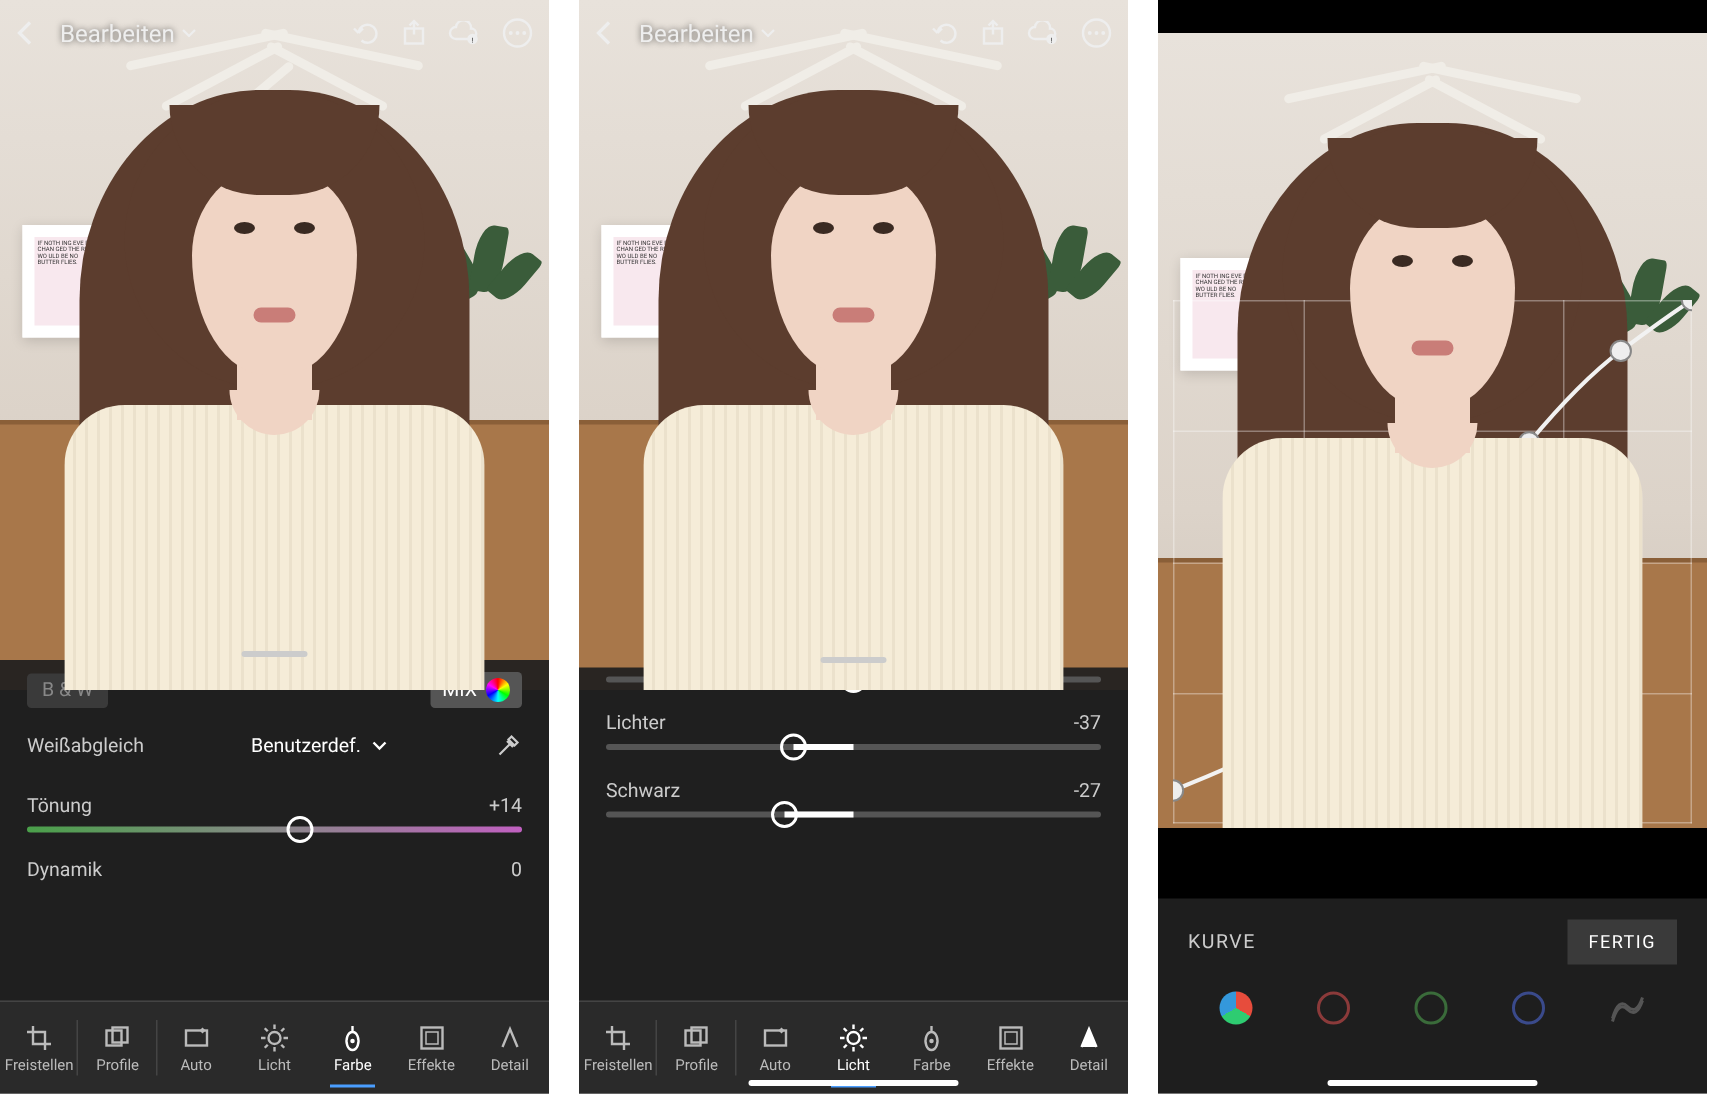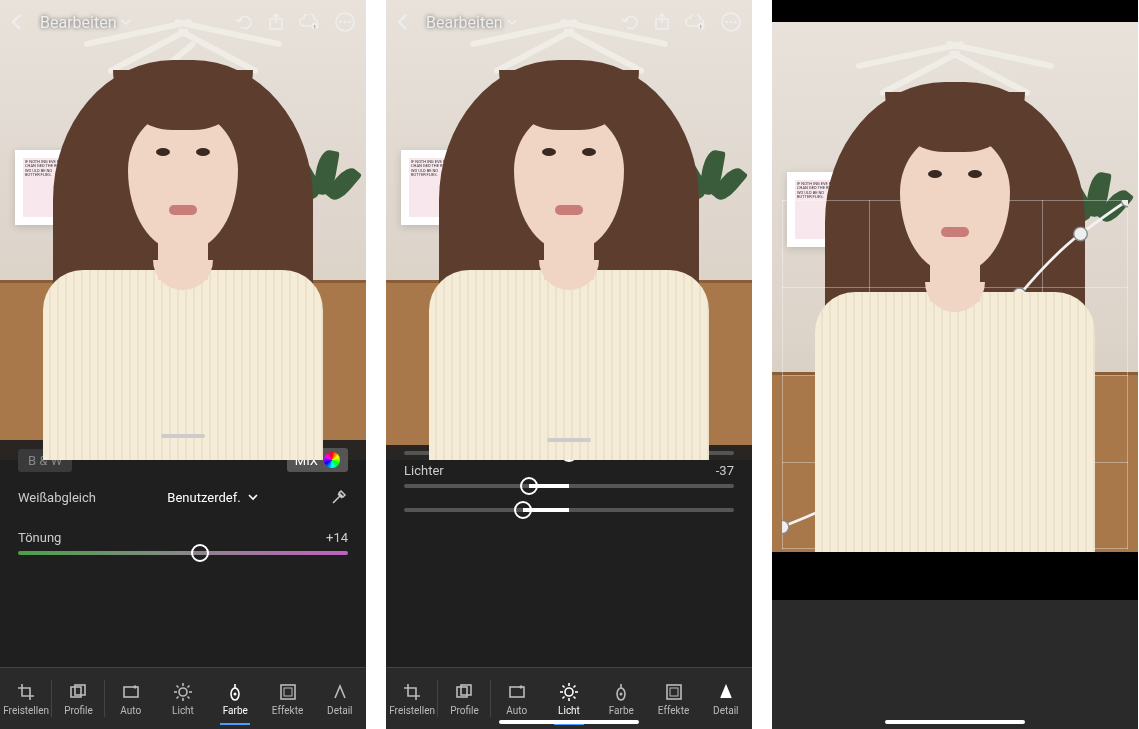--- a/index.html
+++ b/index.html
@@ -223,20 +223,26 @@
 
     <div class="slider-row" style="margin-top:10px;">
       <div class="slider-head">
           <span>Tönung</span>
           <span>+14</span>
         </div>
       <div class="slider-track tint">
           <div class="slider-thumb" style="left:55%"></div>
         </div>
     </div>
+    <div class="slider-row" style="margin-top:10px;">
+      <div class="slider-head">
+          <span>Dynamik</span>
+          <span>0</span>
+        </div>
+    </div>
 
     <div class="tabs">
       <div class="tab sep">
           <span class="tico">
             <svg width="18" height="18" viewBox="0 0 18 18">
               <path d="M5 1 V13 H17 M1 5 H13 V17" stroke="#bbb" stroke-width="1.6" fill="none"></path>
             </svg>
           </span>
           <span>Freistellen</span>
         </div>
@@ -382,31 +388,35 @@
   </div>
 
   <div class="handle-bar handle-bar2"></div>
 
   <div class="panel panel-2">
     <div class="slider-row">
       <div class="slider-track">
           <div class="slider-thumb" style="left:50%"></div>
         </div>
     </div>
-    <div class="slider-row" style="">
+    <div class="slider-row" style="margin-top:12px;">
       <div class="slider-head">
           <span>Lichter</span>
           <span>-37</span>
         </div>
       <div class="slider-track">
           <div class="slider-fill" style="left:38%;width:12%;"></div>
           <div class="slider-thumb" style="left:38%"></div>
         </div>
     </div>
     <div class="slider-row" style="margin-top:12px;">
+      <div class="slider-head">
+          <span>Schwarz</span>
+          <span>-27</span>
+        </div>
       <div class="slider-track">
           <div class="slider-fill" style="left:36%;width:14%;"></div>
           <div class="slider-thumb" style="left:36%"></div>
         </div>
     </div>
 
     <div class="tabs">
       <div class="tab sep">
           <span class="tico">
             <svg width="18" height="18" viewBox="0 0 18 18">
@@ -532,14 +542,32 @@
     <svg class="curve-svg" viewBox="0 0 255 255" preserveAspectRatio="none">
       <circle class="curve-pt" cx="0" cy="241" r="5"></circle>
       <circle class="curve-pt" cx="80" cy="205" r="5"></circle>
       <circle class="curve-pt" cx="128" cy="145" r="5"></circle>
       <circle class="curve-pt" cx="175" cy="70" r="5"></circle>
       <circle class="curve-pt" cx="220" cy="25" r="5"></circle>
       <circle class="curve-pt" cx="255" cy="0" r="5"></circle>
     </svg>
   </div>
 
+  <div class="bottom-kurve">
+    <div class="kurve-head">
+      <span>KURVE</span>
+      <span class="fertig">FERTIG</span>
+    </div>
+    <div class="channels">
+      <span class="ch ch-rgb"></span>
+      <span class="ch ch-r"></span>
+      <span class="ch ch-g"></span>
+      <span class="ch ch-b"></span>
+      <span class="ch-grey">
+          <svg width="24" height="22" viewBox="0 0 24 22">
+            <path d="M2 18 Q 6 4, 12 10 Q 18 16, 22 4" stroke="#555" stroke-width="2" fill="none"></path>
+            <path d="M2 20 Q 6 6, 12 12 Q 18 18, 22 6" stroke="#555" stroke-width="2" fill="none"></path>
+          </svg>
+        </span>
+    </div>
+  </div>
   <div class="home-ind"></div>
 </div>
 
 </body></html>

